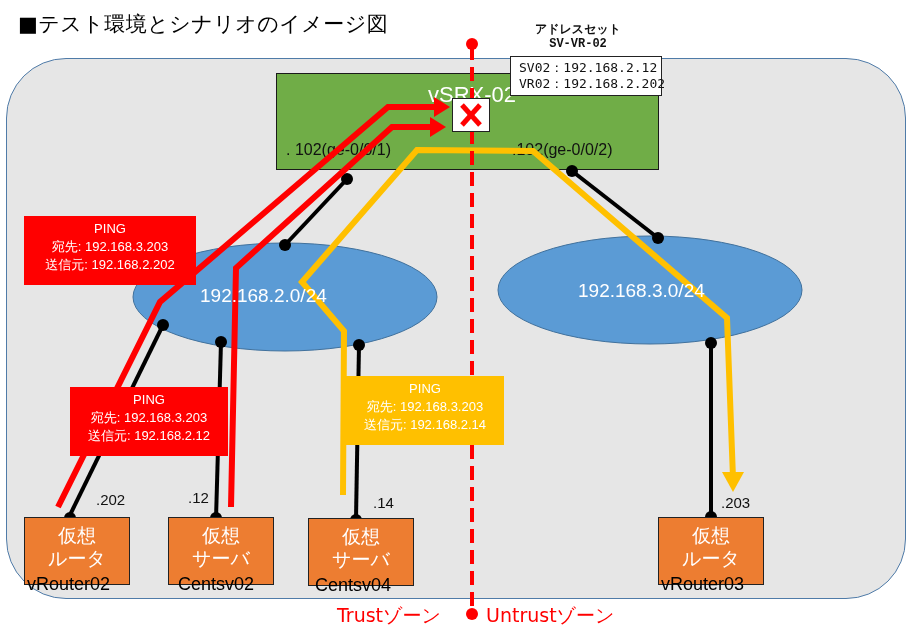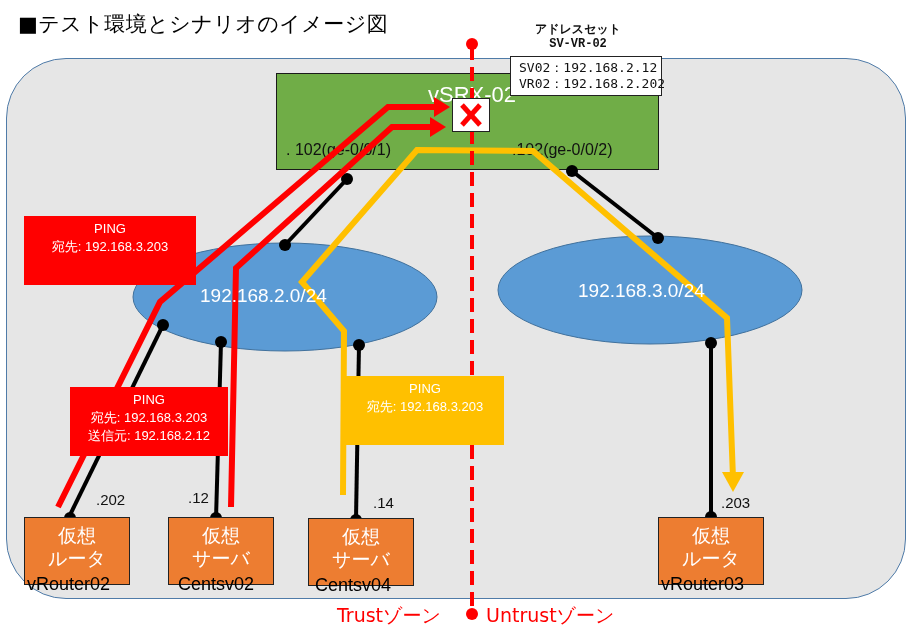--- a/index.html
+++ b/index.html
@@ -95,29 +95,31 @@
   <div>SV-VR-02</div>
 </div>
 <div id="addr-box" class="abs">
   <div>SV02：192.168.2.12</div>
   <div>VR02：192.168.2.202</div>
 </div>
 
 <div class="abs ping" style="left:24px;top:216px;width:172px;height:69px;background:#ff0000;">
   <div>PING</div>
   <div>宛先: 192.168.3.203</div>
+  <div>送信元: 192.168.2.202</div>
 </div>
 <div class="abs ping" style="left:70px;top:387px;width:158px;height:69px;background:#ff0000;">
   <div>PING</div>
   <div>宛先: 192.168.3.203</div>
   <div>送信元: 192.168.2.12</div>
 </div>
 <div class="abs ping" style="left:346px;top:376px;width:158px;height:69px;background:#ffc000;">
   <div>PING</div>
   <div>宛先: 192.168.3.203</div>
+  <div>送信元: 192.168.2.14</div>
 </div>
 
 <div class="abs host-label" style="left:96px;top:491px;">.202</div>
 <div class="abs host-label" style="left:188px;top:489px;">.12</div>
 <div class="abs host-label" style="left:373px;top:494px;">.14</div>
 <div class="abs host-label" style="left:721px;top:494px;">.203</div>
 
 <div class="abs dev" style="left:24px;top:517px;">
   <div>仮想</div>
   <div>ルータ</div>

